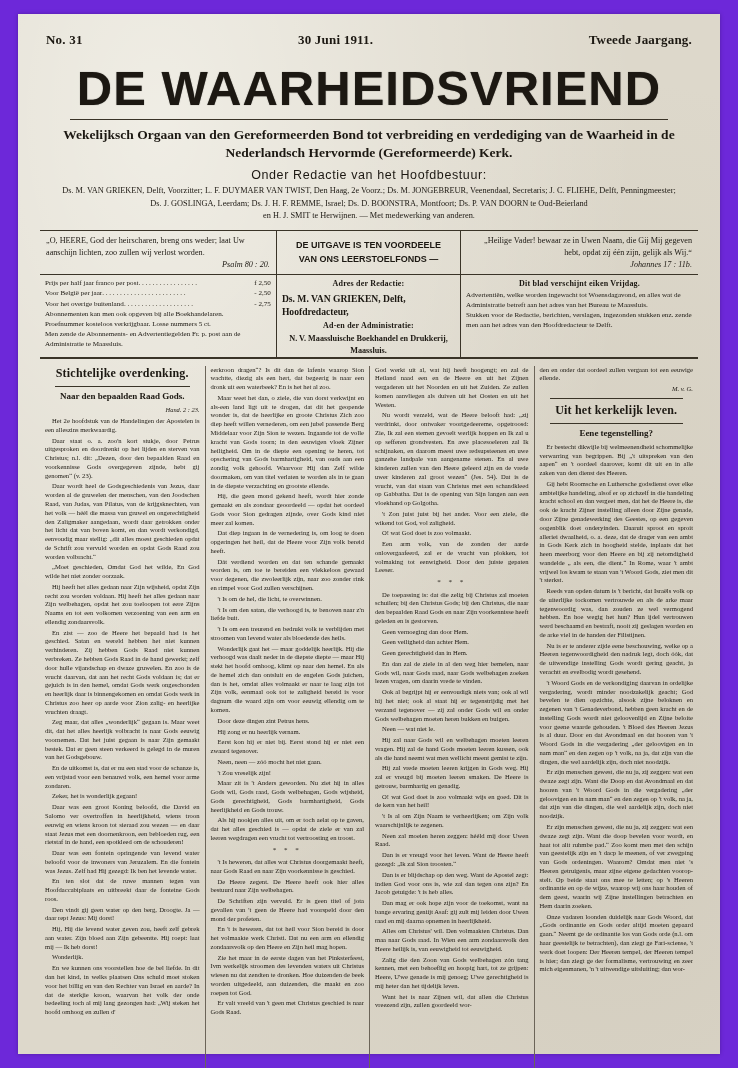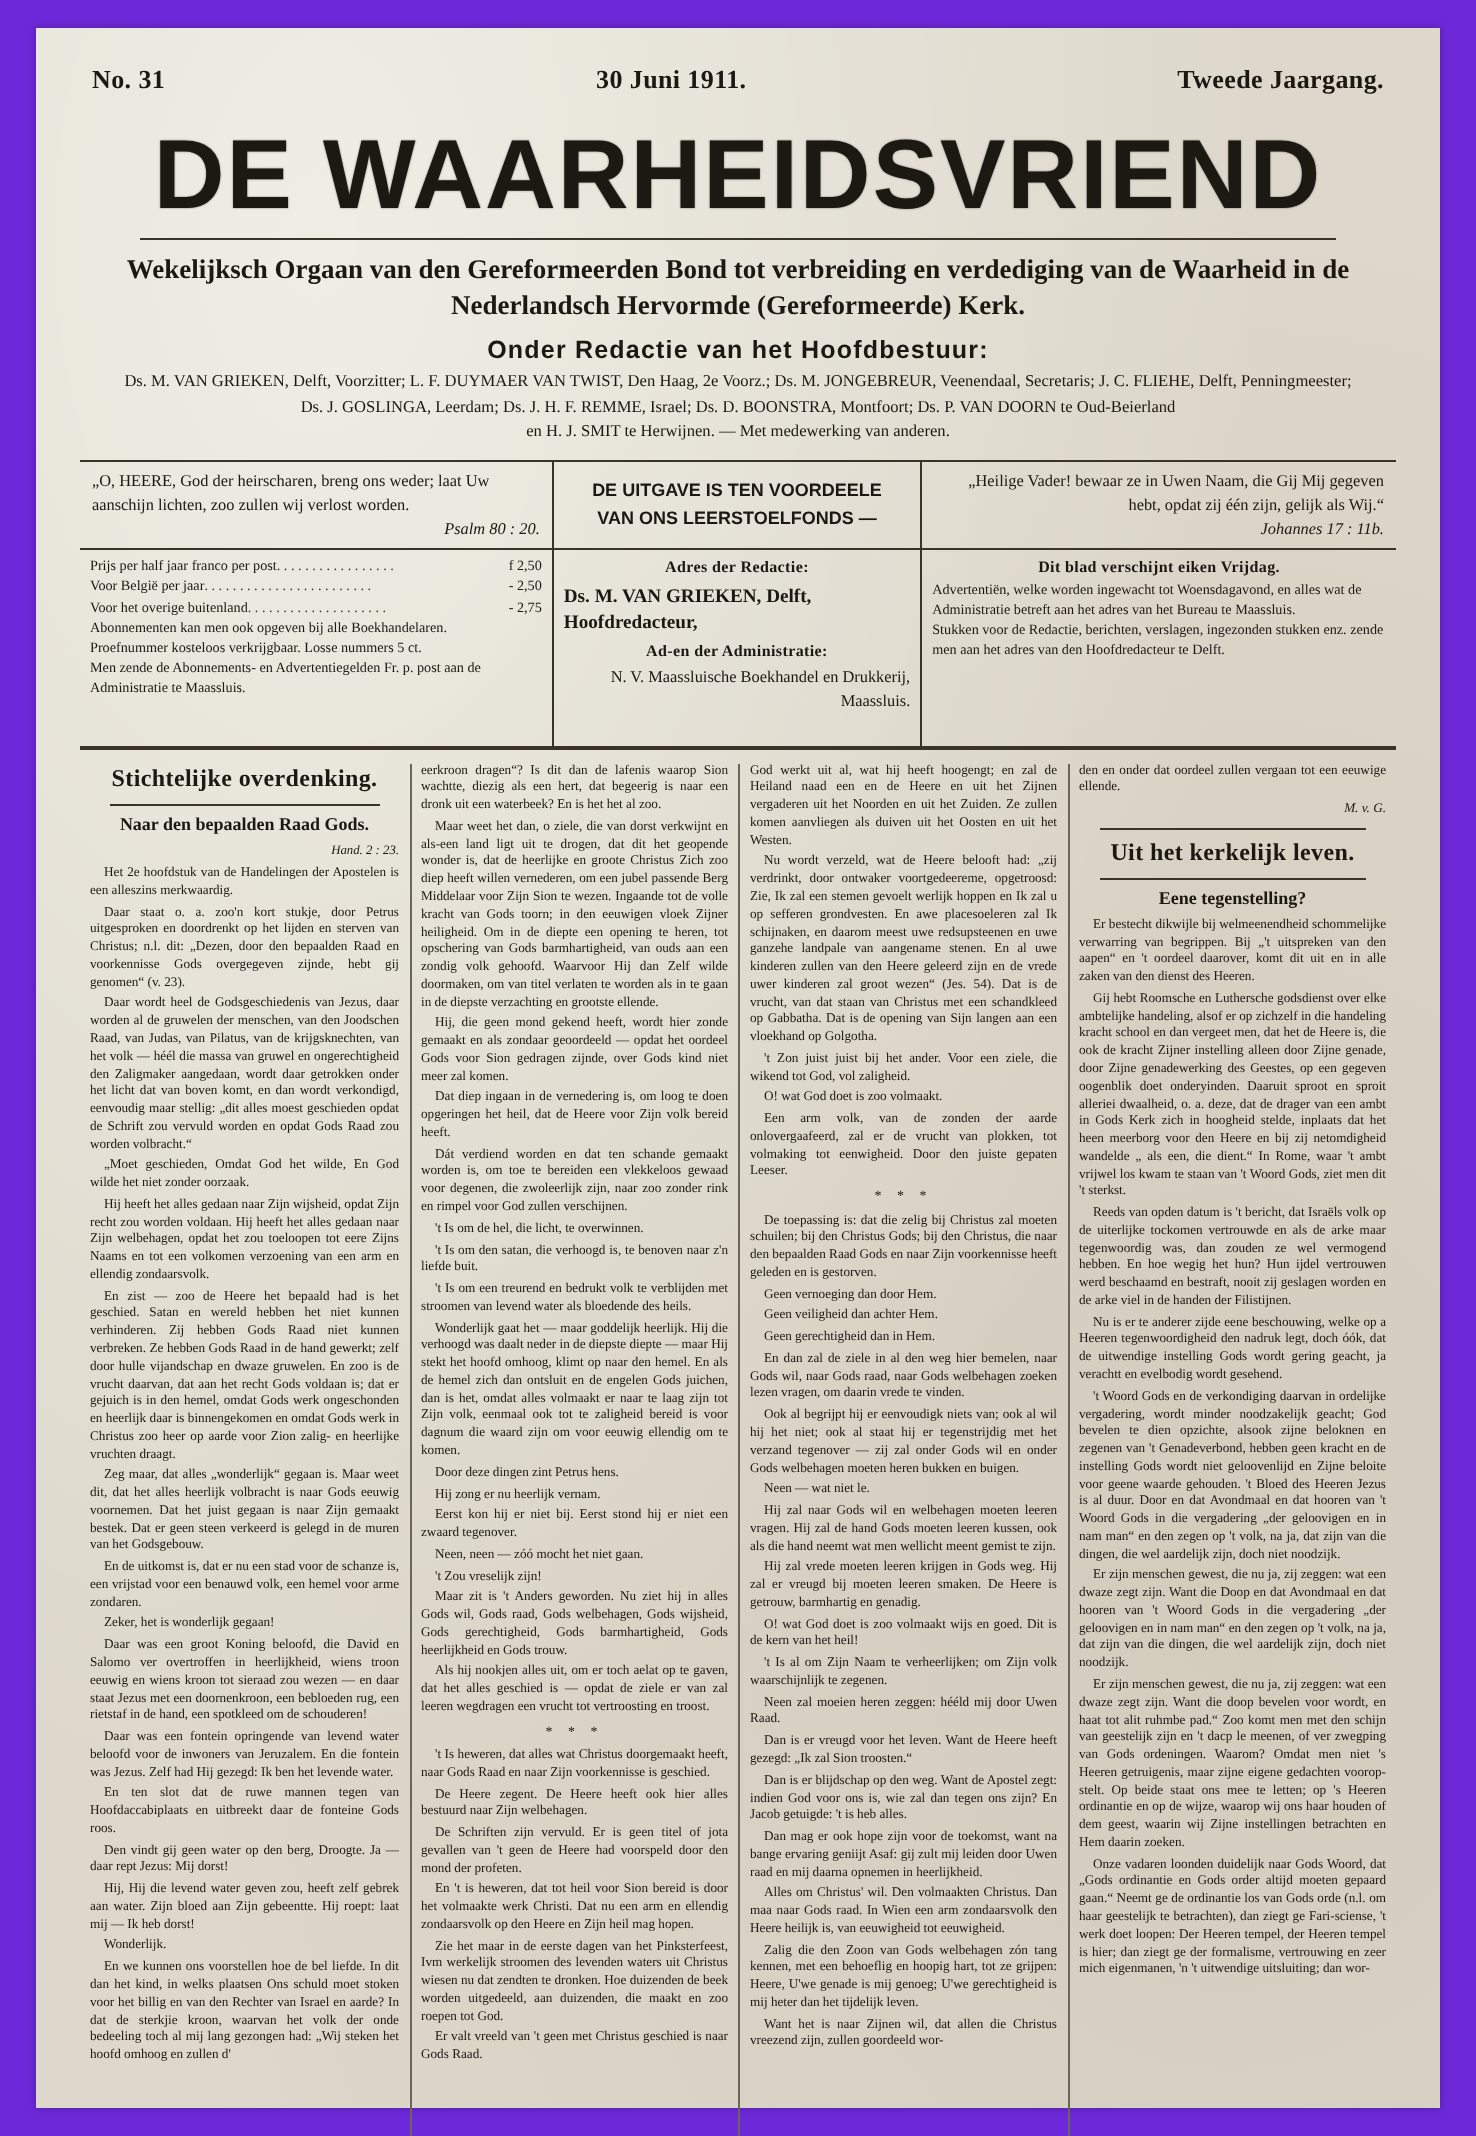--- a/index.html
+++ b/index.html
@@ -67,21 +67,21 @@
     text-align: center;
     font-family: "Liberation Serif", serif;
     font-weight: bold;
     font-size: 13.5px;
     line-height: 1.35;
     margin: 2px 20px 0 20px;
   }
   .under-red {
     text-align: center;
     font-family: "Liberation Sans", sans-serif;
-    font-weight: bold;
+    font-weight: normal;
     font-size: 12.5px;
     letter-spacing: 0.6px;
     margin-top: 6px;
   }
   .editors {
     text-align: center;
     font-size: 8.3px;
     line-height: 1.5;
     margin-top: 3px;
   }
@@ -116,42 +116,42 @@
   .quotebar .sig { display: block; text-align: right; font-style: italic; }
   .quotebar .sigl { display: block; text-align: right; font-style: italic; }
 
   
   .infobar {
     display: flex;
     border-bottom: 2px solid #3a3428;
     font-size: 7.1px;
     line-height: 1.42;
   }
-  .infobar .cell { padding: 3px 5px 16px 5px; box-sizing: border-box; }
+  .infobar .cell { padding: 3px 5px 0 5px; box-sizing: border-box; }
   .infobar .c1 { width: 36%; border-right: 1px solid #3a3428; }
   .infobar .c2 { width: 28%; border-right: 1px solid #3a3428; text-align: center; }
   .infobar .c3 { width: 36%; }
   .infobar .hdr {
     display: block;
     text-align: center;
     font-weight: bold;
     font-size: 8px;
     letter-spacing: 0.2px;
   }
   .infobar .big {
     display: block;
     text-align: left;
     font-weight: bold;
     font-size: 9.6px;
     margin: 2px 0 1px 0;
   }
   .infobar .big2 {
     display: block;
-    text-align: right;
-    font-weight: normal;
+    text-align: center;
+    font-weight: bold;
     font-size: 8.2px;
     margin-top: 2px;
   }
   .priceline {
     display: flex;
     justify-content: space-between;
   }
   .priceline .dots { flex: 1; overflow: hidden; white-space: nowrap; color: #3a3428; }
   .priceline .amt { padding-left: 3px; }
 

